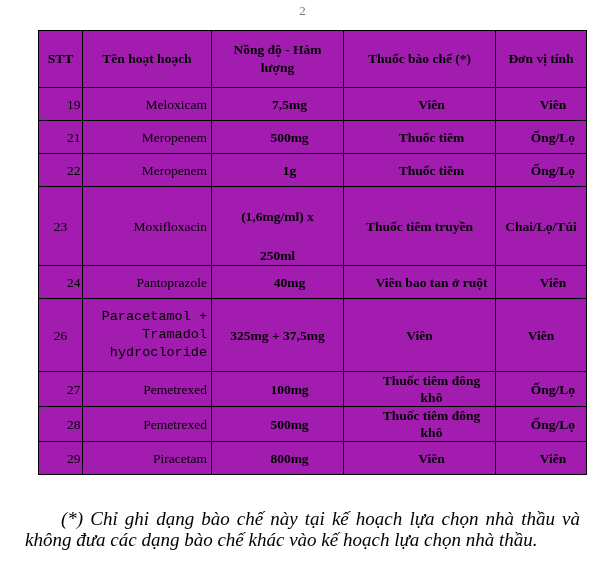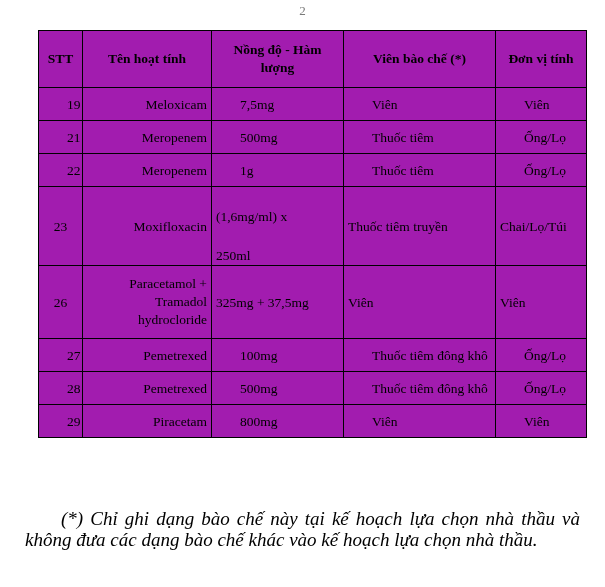--- a/index.html
+++ b/index.html
@@ -81,29 +81,32 @@
   td.cell-stt {
     text-align: center;
   }
   td.cell-name {
     text-align: right;
     padding-left: 8px;
   }
   td.cell-dose,
   td.cell-form,
   td.cell-unit {
+    text-align: center;
+    font-weight: bold;
   }
 
   tr.row-normal td { height: 33px; padding-left: 28px; }
   tr.row-tall   td { height: 56px; }
   tr.row-xtall  td { height: 73px; }
 
   .name-lines {
     display: block;
     line-height: 18px;
+    font-family: Liberation Mono, monospace;
   }
   .name-lines span { display: block; }
 
   .dose-lines {
     display: block;
     line-height: 19px;
   }
   .dose-lines span { display: block; margin-top: 20px; }
 
   
@@ -131,23 +134,23 @@
       <colgroup>
         <col class="c-stt">
           <col class="c-name">
           <col class="c-dose">
           <col class="c-form">
           <col class="c-unit">
       </colgroup>
       <thead>
         <tr>
           <th>STT</th>
-          <th>Tên hoạt tính</th>
+          <th>Tên hoạt hoạch</th>
           <th>Nồng độ - Hàm lượng</th>
-          <th>Viên bào chế (*)</th>
+          <th>Thuốc bào chế (*)</th>
           <th>Đơn vị tính</th>
         </tr>
       </thead>
       <tbody id="table-body">
           <tr class="row-normal">
             <td class="cell-stt">19</td>
             <td class="cell-name">Meloxicam</td>
             <td class="cell-dose">7,5mg</td>
             <td class="cell-form">Viên</td>
             <td class="cell-unit">Viên</td>
@@ -171,20 +174,27 @@
             <td class="cell-name">Moxifloxacin</td>
             <td class="cell-dose">
               <span class="dose-lines">
                 <span>(1,6mg/ml) x</span>
                 <span>250ml</span>
               </span>
             </td>
             <td class="cell-form">Thuốc tiêm truyền</td>
             <td class="cell-unit">Chai/Lọ/Túi</td>
           </tr>
+          <tr class="row-normal">
+            <td class="cell-stt">24</td>
+            <td class="cell-name">Pantoprazole</td>
+            <td class="cell-dose">40mg</td>
+            <td class="cell-form">Viên bao tan ở ruột</td>
+            <td class="cell-unit">Viên</td>
+          </tr>
           <tr class="row-xtall">
             <td class="cell-stt">26</td>
             <td class="cell-name">
               <span class="name-lines">
                 <span>Paracetamol +</span>
                 <span>Tramadol</span>
                 <span>hydrocloride</span>
               </span>
             </td>
             <td class="cell-dose">325mg + 37,5mg</td>

